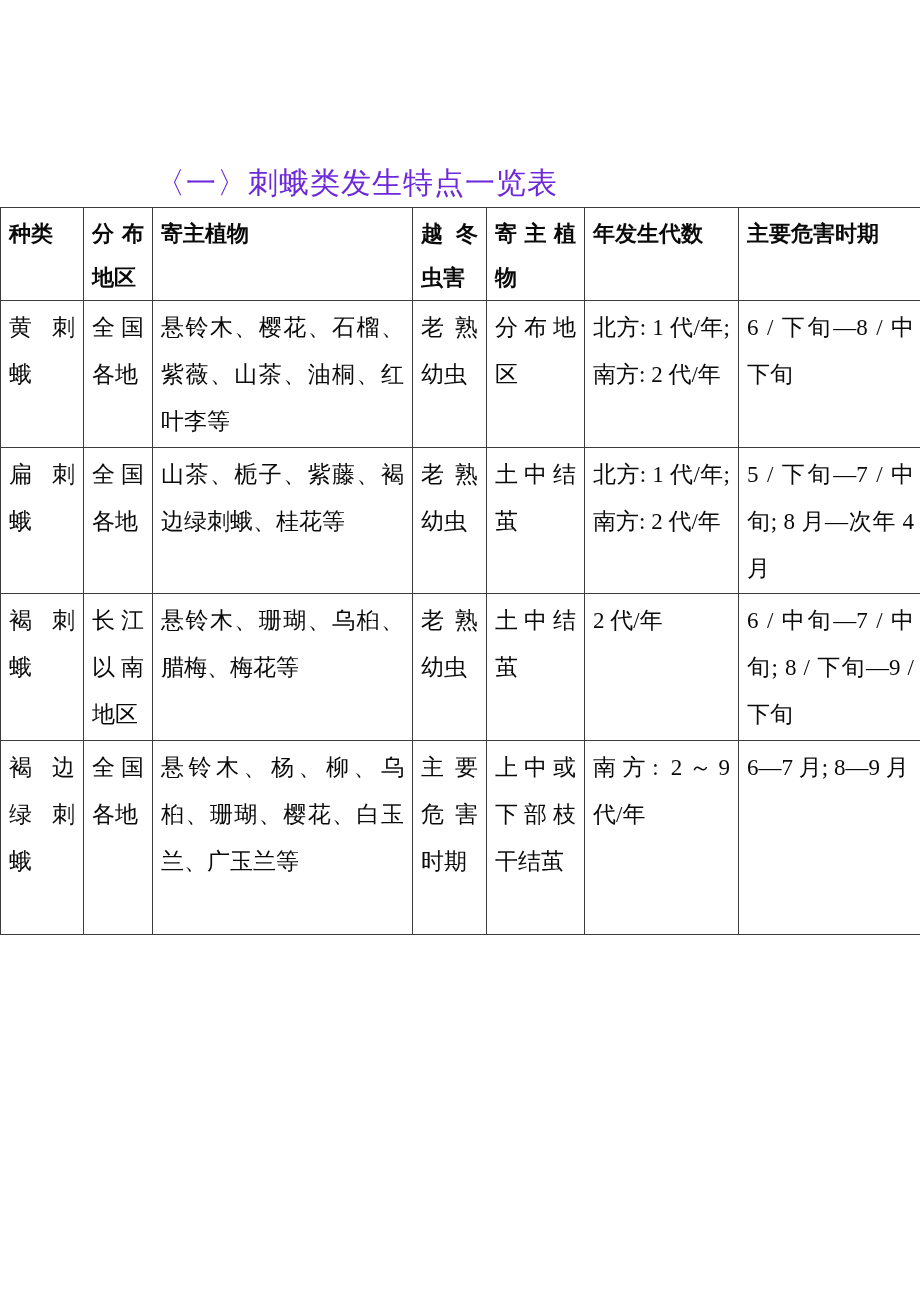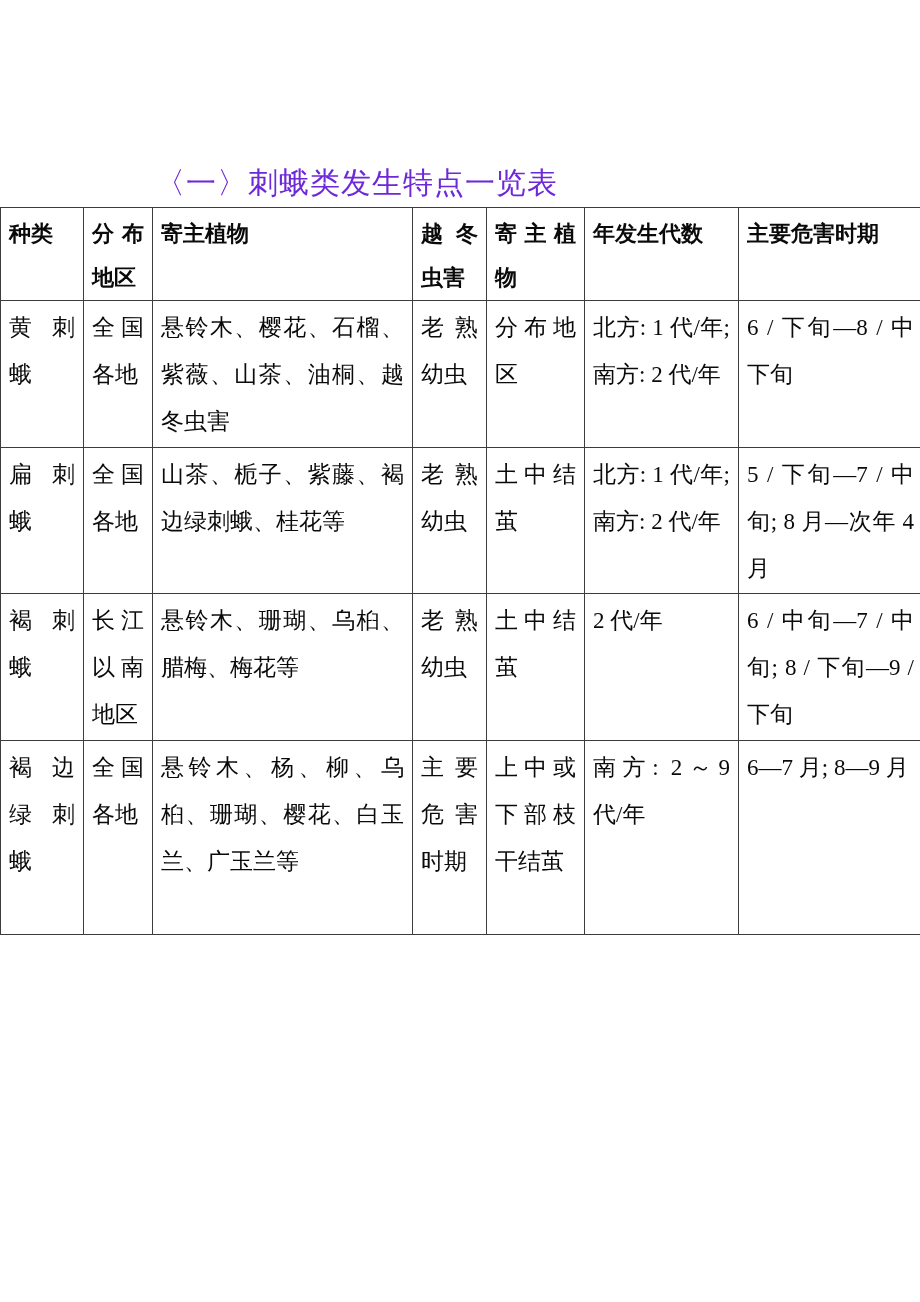--- a/index.html
+++ b/index.html
@@ -103,21 +103,21 @@
         <th>寄主植物</th>
         <th>越冬虫害</th>
         <th>寄主植物</th>
         <th>年发生代数</th>
         <th>主要危害时期</th>
       </tr>
 
       <tr class="row-0">
         <td class="species-cell">黄刺蛾</td>
         <td>全国各地</td>
-        <td>悬铃木、樱花、石榴、紫薇、山茶、油桐、越冬虫害</td>
+        <td>悬铃木、樱花、石榴、紫薇、山茶、油桐、红叶李等</td>
         <td>老熟幼虫</td>
         <td>分布地区</td>
         <td>北方: 1 代/年; 南方: 2 代/年</td>
         <td>6 / 下旬—8 / 中下旬</td>
       </tr>
 
       <tr class="row-1">
         <td class="species-cell">扁刺蛾</td>
         <td>全国各地</td>
         <td>山茶、栀子、紫藤、褐边绿刺蛾、桂花等</td>

